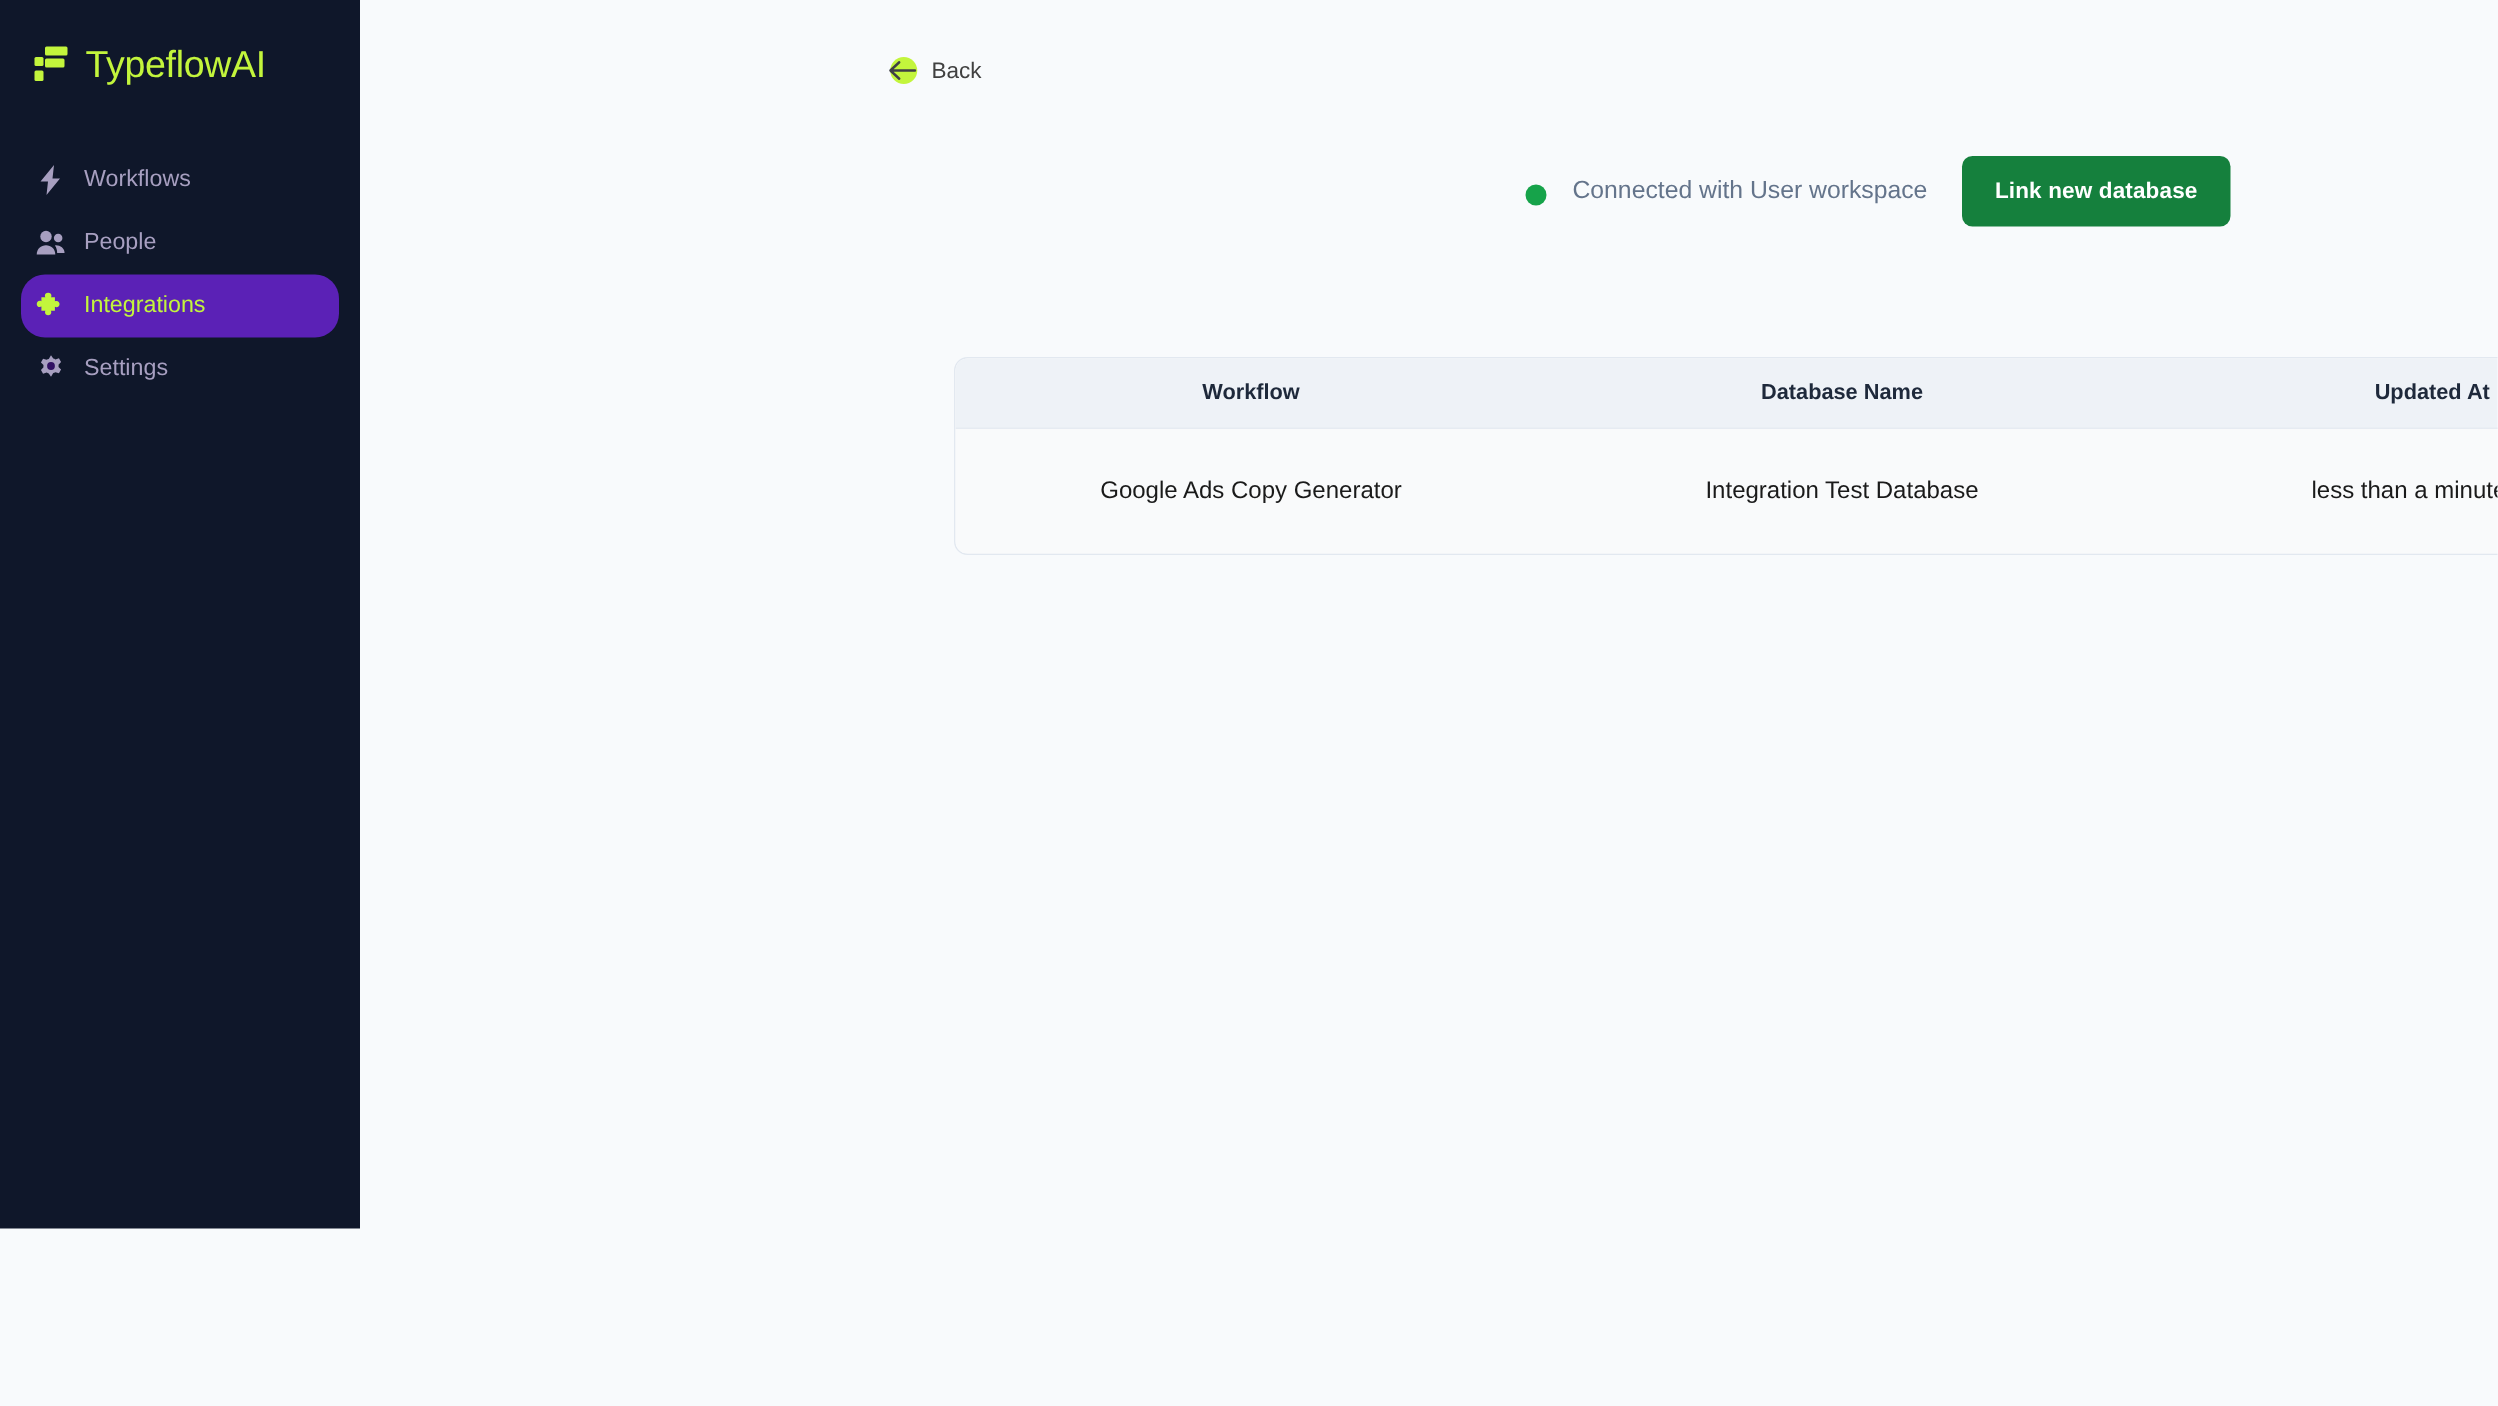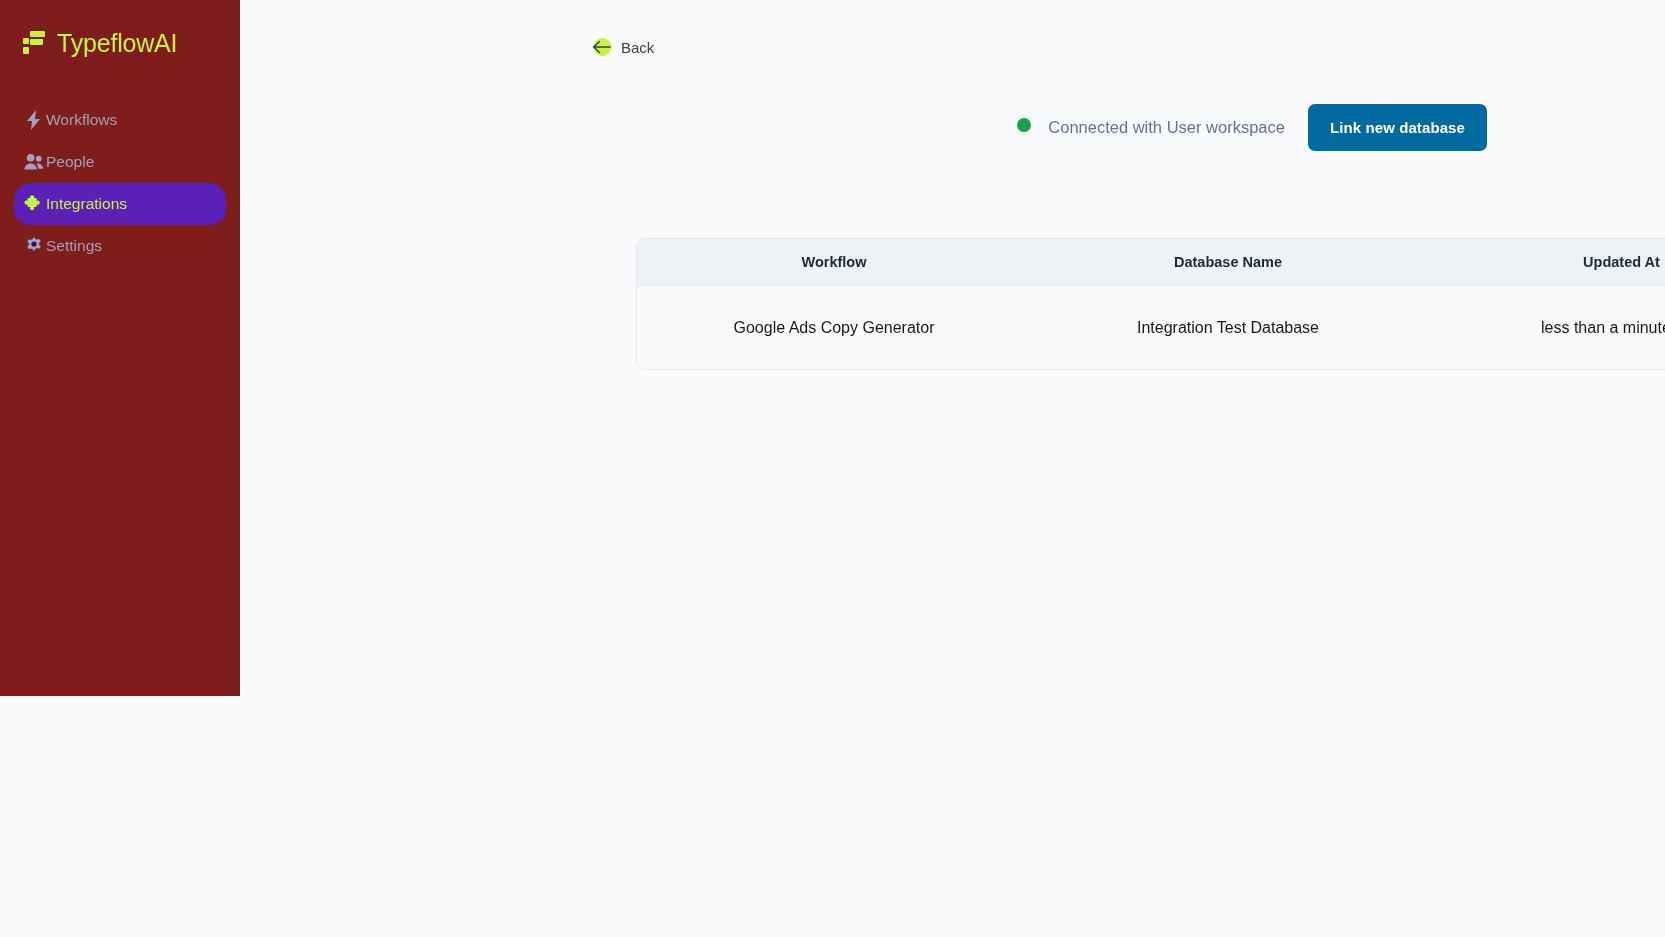--- a/index.html
+++ b/index.html
@@ -6,37 +6,37 @@
   html, body {
     width:1665px; height:937px;
     font-family:"Liberation Sans", sans-serif;
     background:#f8fafc;
     overflow:hidden;
   }
   .app { display:flex; width:1665px; height:937px; }
 
   
   .sidebar {
-    width:240px; flex:0 0 240px; height:696px;
-    background:#7f1d1d;
+    width:240px; flex:0 0 240px; height:819px;
+    background:#0f172a;
     display:flex; flex-direction:column;
     padding:0;
   }
   .logo-row {
     display:flex; align-items:center; gap:11px;
     padding:24px 0 0 22px; height:62px;
   }
   .logo-mark { width:24px; height:26px; flex:0 0 24px; position:relative; }
   .logo-text {
     color:#c3f53c; font-size:25px; letter-spacing:-0.2px;
     font-weight:400; line-height:1;
   }
   .nav { margin-top:37px; display:flex; flex-direction:column; gap:0; }
   .nav-item {
-    display:flex; align-items:center; gap:2px;
+    display:flex; align-items:center; gap:12px;
     height:42px; margin:0 14px; padding:0 0 0 10px;
     border-radius:7px; cursor:pointer;
     color:#a79fc0; font-size:15.5px;
   }
   .nav-item + .nav-item { margin-top:0; }
   .nav-item .ic { width:20px; height:20px; flex:0 0 20px; display:flex; align-items:center; justify-content:center; }
   .nav-item .ic svg { display:block; }
   .nav-item.active { background:#5b21b6; color:#c3f53c; }
   .nav-item.active .ic svg { fill:#c3f53c; }
   .nav-label { line-height:1; }
@@ -49,25 +49,25 @@
     display:flex; align-items:center; gap:9px;
     cursor:pointer; color:#404040; font-size:15px;
   }
   .back-icon { width:22px; height:22px; position:relative; display:block; }
 
   .toolbar {
     position:absolute; left:0; right:0; top:104px;
     display:flex; align-items:center; justify-content:flex-end;
     padding-right:178px;
   }
-  .conn-status { display:flex; align-items:flex-start; gap:17px; margin-right:23px; }
+  .conn-status { display:flex; align-items:flex-end; gap:17px; margin-right:23px; }
   .dot { width:14px; height:14px; border-radius:50%; background:#16a34a; flex:0 0 14px; }
   .conn-text { color:#64748b; font-size:16.5px; }
   .btn-primary {
-    background:#0369a1; color:#ffffff;
+    background:#15803d; color:#ffffff;
     border:none; border-radius:7px;
     padding:0 22px; height:47px;
     font-size:15px; font-weight:bold;
     font-family:"Liberation Sans", sans-serif;
     cursor:pointer; letter-spacing:0.1px;
   }
 
   
   .table-wrap {
     position:absolute; left:396px; top:238px; width:1183px;

